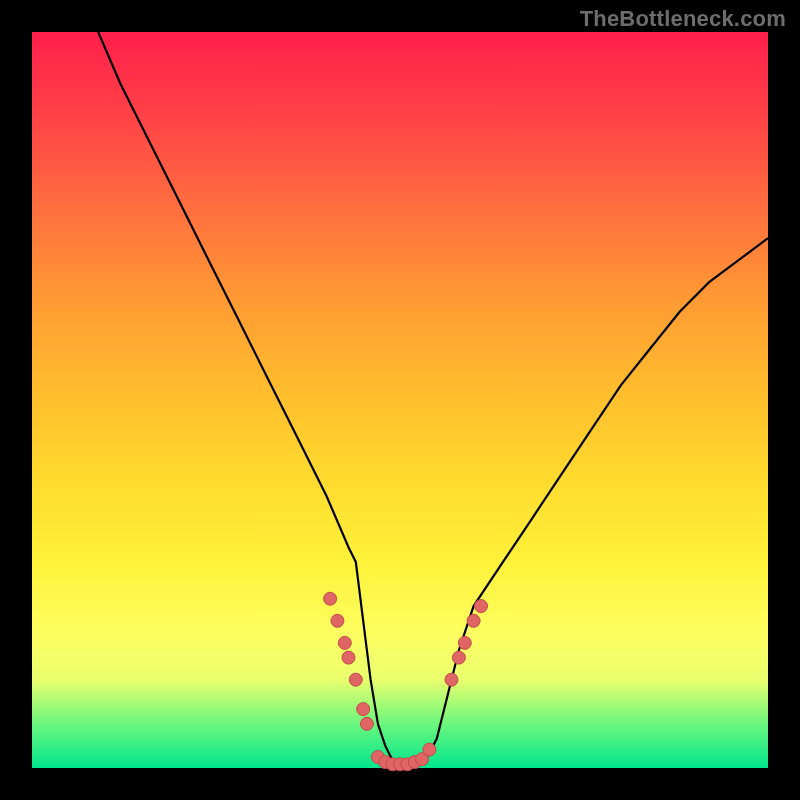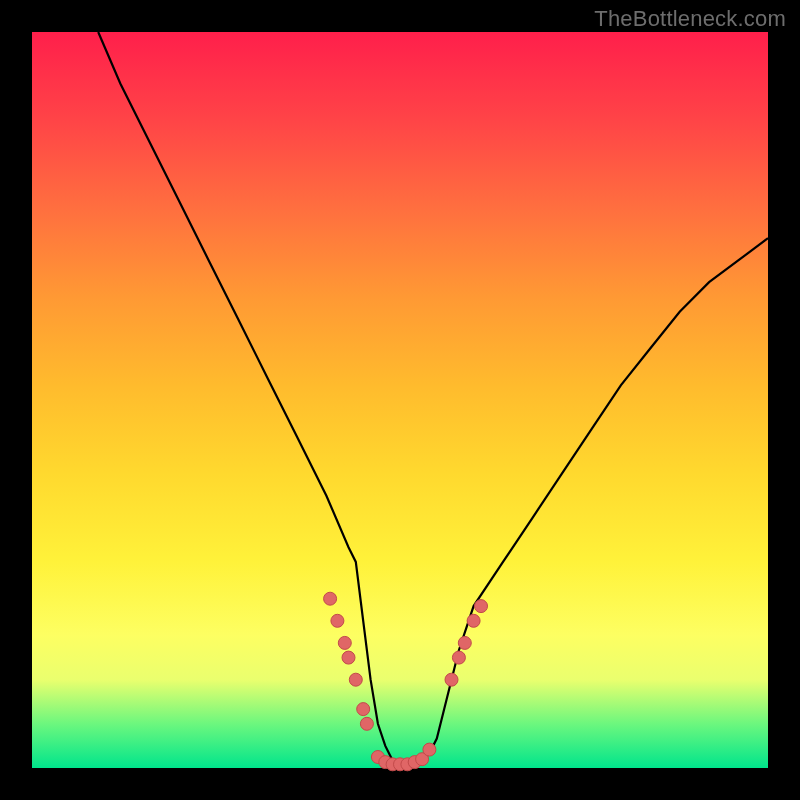--- a/index.html
+++ b/index.html
@@ -9,21 +9,21 @@
     height: 800px;
     background: #000;
     position: relative;
   }
   .watermark {
     position: absolute;
     top: 6px;
     right: 14px;
     font-family: Arial, Helvetica, sans-serif;
     font-size: 22px;
-    font-weight: 400;
+    font-weight: 700;
     color: #6d6d6d;
     letter-spacing: 0.2px;
   }
   .plot-area {
     position: absolute;
     left: 32px;
     top: 32px;
     width: 736px;
     height: 736px;
     background: linear-gradient(to bottom,

